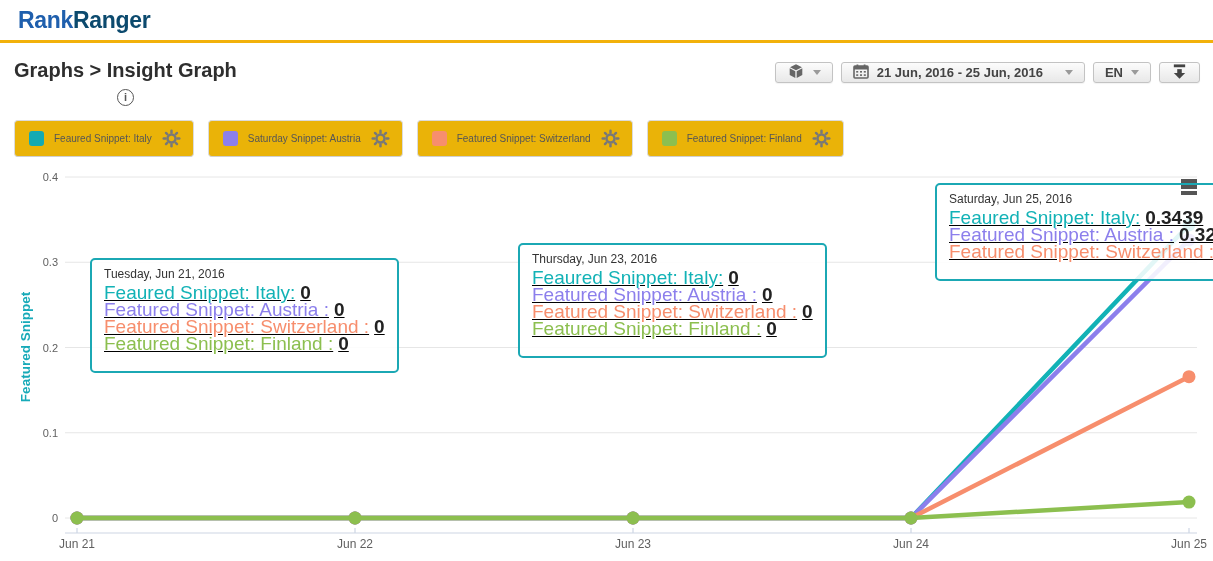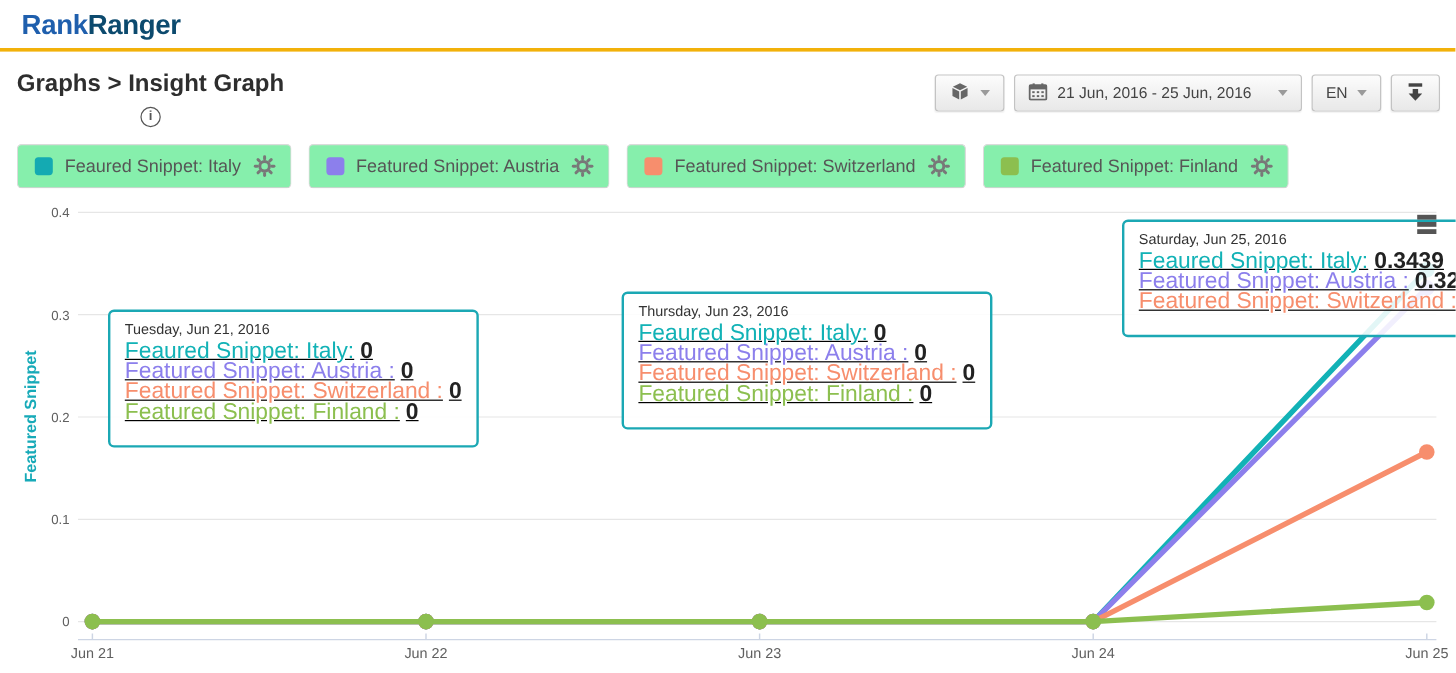--- a/index.html
+++ b/index.html
@@ -19,31 +19,31 @@
   
   .title-row { position: absolute; top: 59px; left: 14px; display: flex; align-items: center; gap: 7px; flex-direction: column; }
   .page-title { font-size: 20px; font-weight: bold; color: #2E2E2E; }
   .info-icon {
     width: 17px; height: 17px; border: 1.5px solid #555; border-radius: 50%;
     color: #555; font-size: 11px; font-weight: bold; line-height: 14px; text-align: center; cursor: pointer;
   }
   
   .toolbar { position: absolute; top: 62px; right: 13px; display: flex; gap: 8px; align-items: center; }
   .tb-btn {
-    height: 31px; display: flex; align-items: center; gap: 8px; padding: 0 11px;
+    height: 21px; display: flex; align-items: center; gap: 8px; padding: 0 11px;
     background: linear-gradient(#fcfcfc, #e8e8e8); border: 1px solid #c3c3c3; border-radius: 3px;
-    font-size: 13px; font-weight: normal; color: #444; cursor: pointer; box-shadow: 0 1px 1px rgba(0,0,0,0.05);
+    font-size: 13px; font-weight: bold; color: #444; cursor: pointer; box-shadow: 0 1px 1px rgba(0,0,0,0.05);
   }
   .caret { width: 0; height: 0; border-left: 4px solid transparent; border-right: 4px solid transparent; border-top: 5px solid #9a9a9a; }
   
   .legend-row { position: absolute; top: 120px; left: 14px; display: flex; gap: 14px; }
   .chip {
     height: 37px; display: flex; align-items: center; gap: 10px; padding: 0 12px 0 14px;
-    background: #86efac; border: 1px solid #DBDBDB; border-bottom-color: #CFCFCF; border-radius: 4px;
-    font-size: 15px; color: #565656; cursor: pointer;
+    background: #eab308; border: 1px solid #DBDBDB; border-bottom-color: #CFCFCF; border-radius: 4px;
+    font-size: 10px; color: #565656; cursor: pointer;
   }
   .swatch { width: 15px; height: 15px; border-radius: 3px; }
   .gear { display: flex; cursor: pointer; }
   
   .chart-region { position: absolute; top: 162px; left: 0; width: 1213px; height: 399px; }
   #chart-svg { position: absolute; top: 0; left: 0; }
   
   .tooltip {
     position: absolute; background: rgba(255,255,255,0.88); border: 2px solid #1BA8B4;
     border-radius: 5px; padding: 7px 12px 19px 12px; white-space: nowrap; z-index: 5;
@@ -130,21 +130,21 @@
               <line x1="4.2" y1="4.2" x2="5.5" y2="5.5"></line>
               <line x1="14.5" y1="14.5" x2="15.8" y2="15.8"></line>
               <line x1="4.2" y1="15.8" x2="5.5" y2="14.5"></line>
               <line x1="14.5" y1="5.5" x2="15.8" y2="4.2"></line>
             </g>
           </svg>
         </span>
     </div>
     <div class="chip">
       <span class="swatch" style="background-color: rgb(140, 127, 236);"></span>
-      <span>Featured Snippet: Austria</span>
+      <span>Saturday Snippet: Austria</span>
       <span class="gear">
           <svg width="19" height="19" viewBox="0 0 20 20">
             <g stroke="#787878" stroke-width="2.6" stroke-linecap="round">
               <circle cx="10" cy="10" r="4.2" fill="none"></circle>
               <line x1="10" y1="1.8" x2="10" y2="3.6"></line>
               <line x1="10" y1="16.4" x2="10" y2="18.2"></line>
               <line x1="1.8" y1="10" x2="3.6" y2="10"></line>
               <line x1="16.4" y1="10" x2="18.2" y2="10"></line>
               <line x1="4.2" y1="4.2" x2="5.5" y2="5.5"></line>
               <line x1="14.5" y1="14.5" x2="15.8" y2="15.8"></line>

